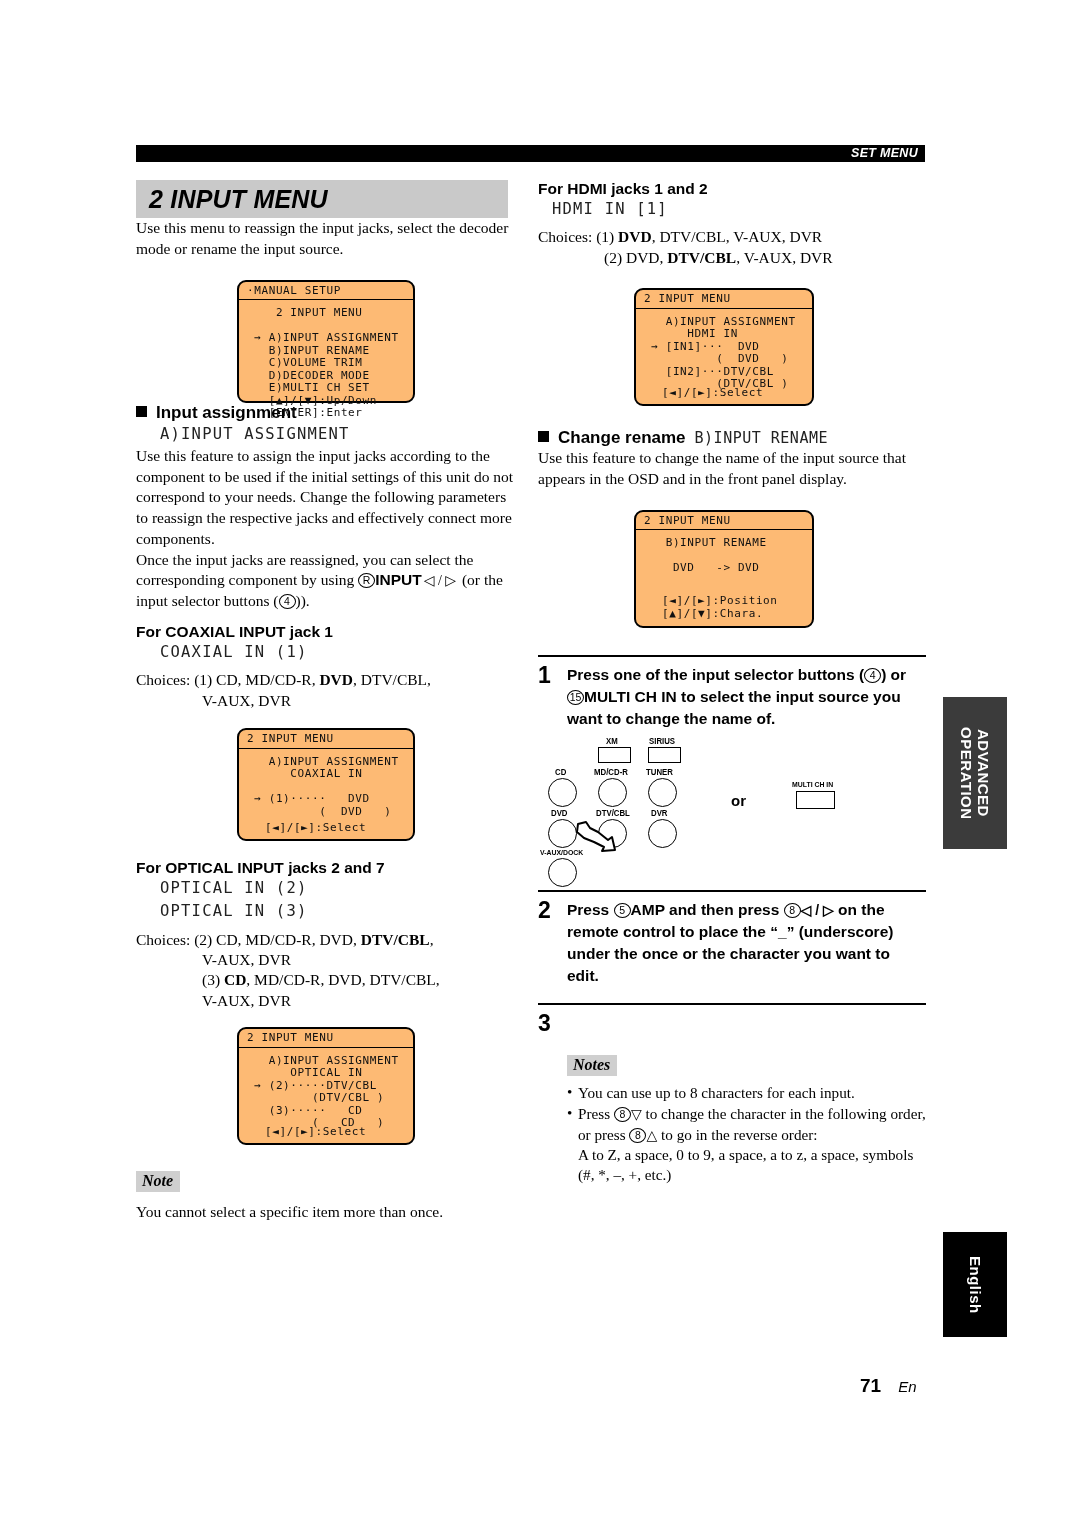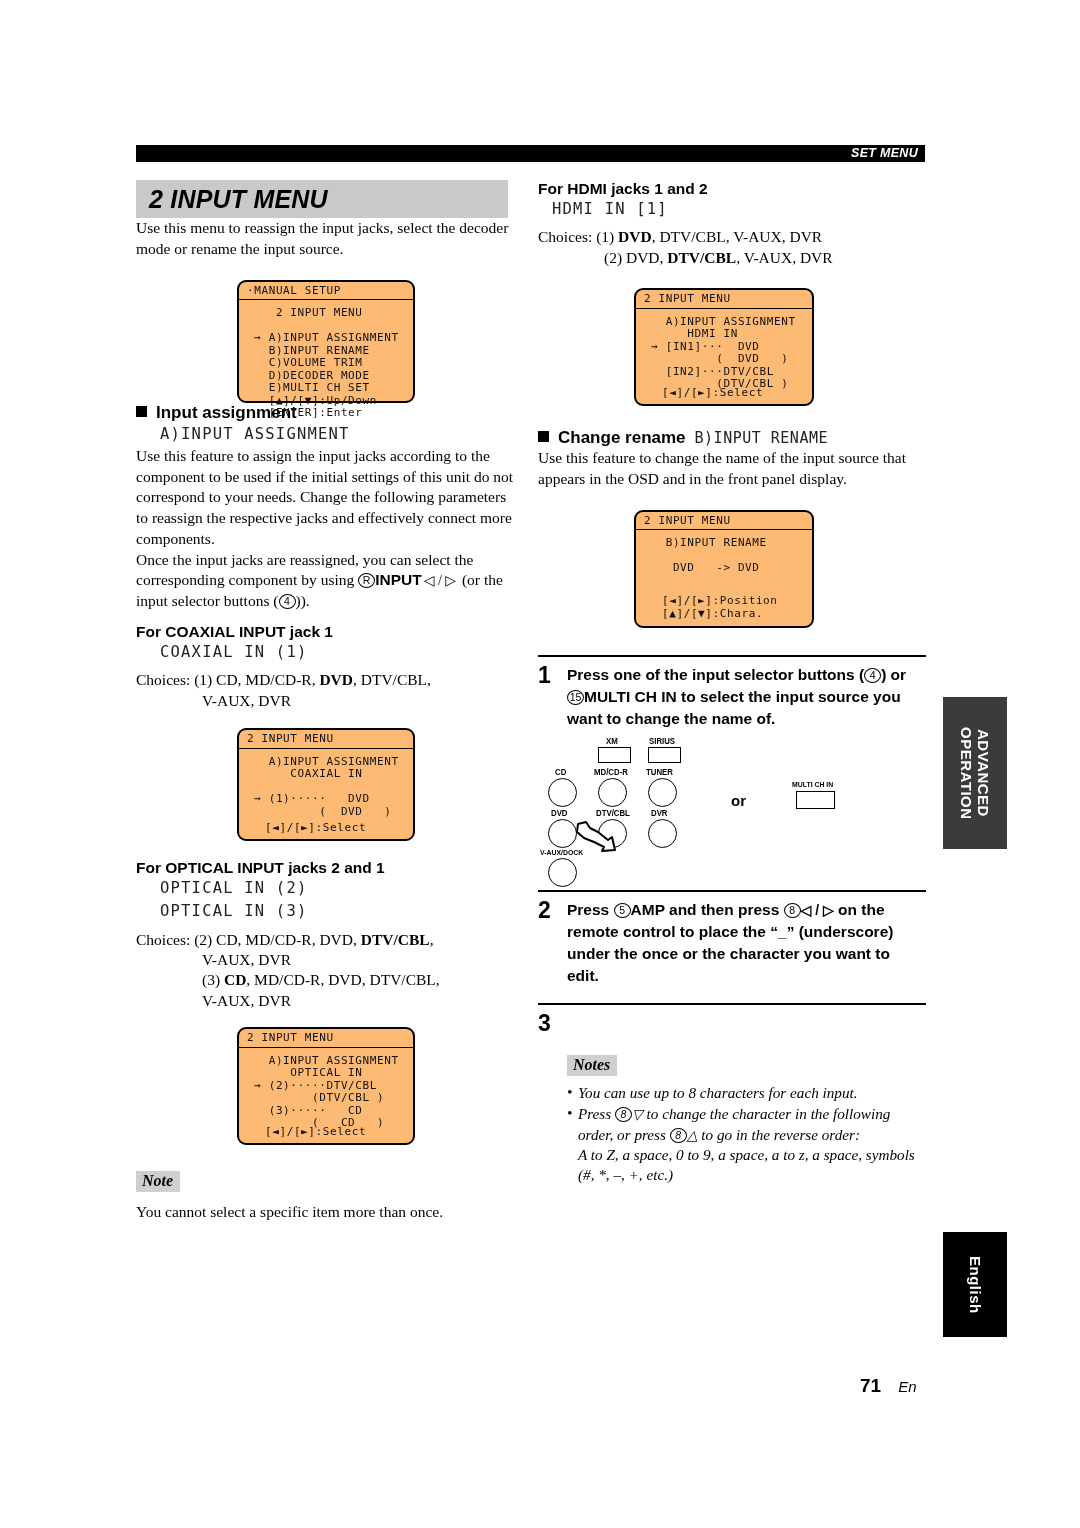--- a/index.html
+++ b/index.html
@@ -175,21 +175,20 @@
     font-style: italic;
     font-size: 16px;
     padding: 1px 7px 2px 6px;
   }
   .note-list {
     margin: 7px 0 0 0;
     padding: 0;
     list-style: none;
     font-size: 15.2px;
     line-height: 1.33;
-    font-style: italic;
   }
   .note-list li {
     position: relative;
     padding-left: 11px;
     margin-bottom: 1px;
   }
   .note-list li:before {
     content: "\2022";
     position: absolute;
     left: 0;
@@ -378,21 +377,21 @@
     <div class="osd" style="width:178px;height:113px;margin:17px 0 0 101px;">
       <div class="osd-title">2 INPUT MENU</div>
       <div class="osd-body">   A)INPUT ASSIGNMENT
       COAXIAL IN
 
  → (1)·····   DVD
           (  DVD   )</div>
       <div class="osd-foot left2">[◄]/[►]:Select</div>
     </div>
 
-    <div class="sub-head" style="margin-top:18px;">For OPTICAL INPUT jacks 2 and 1</div>
+    <div class="sub-head" style="margin-top:18px;">For OPTICAL INPUT jacks 2 and 7</div>
     <div class="osd-code">OPTICAL IN (2)</div>
     <div class="osd-code">OPTICAL IN (3)</div>
     <div class="choices mt6">
       <span>Choices:</span>
       <span>(2) CD, MD/CD-R, DVD, </span><b class="bold">DTV/CBL</b><span>,</span>
       <div class="indent">V-AUX, DVR</div>
       <div class="indent"><span>(3) </span><b class="bold">CD</b><span>, MD/CD-R, DVD, DTV/CBL,</span></div>
       <div class="indent">V-AUX, DVR</div>
     </div>
 

